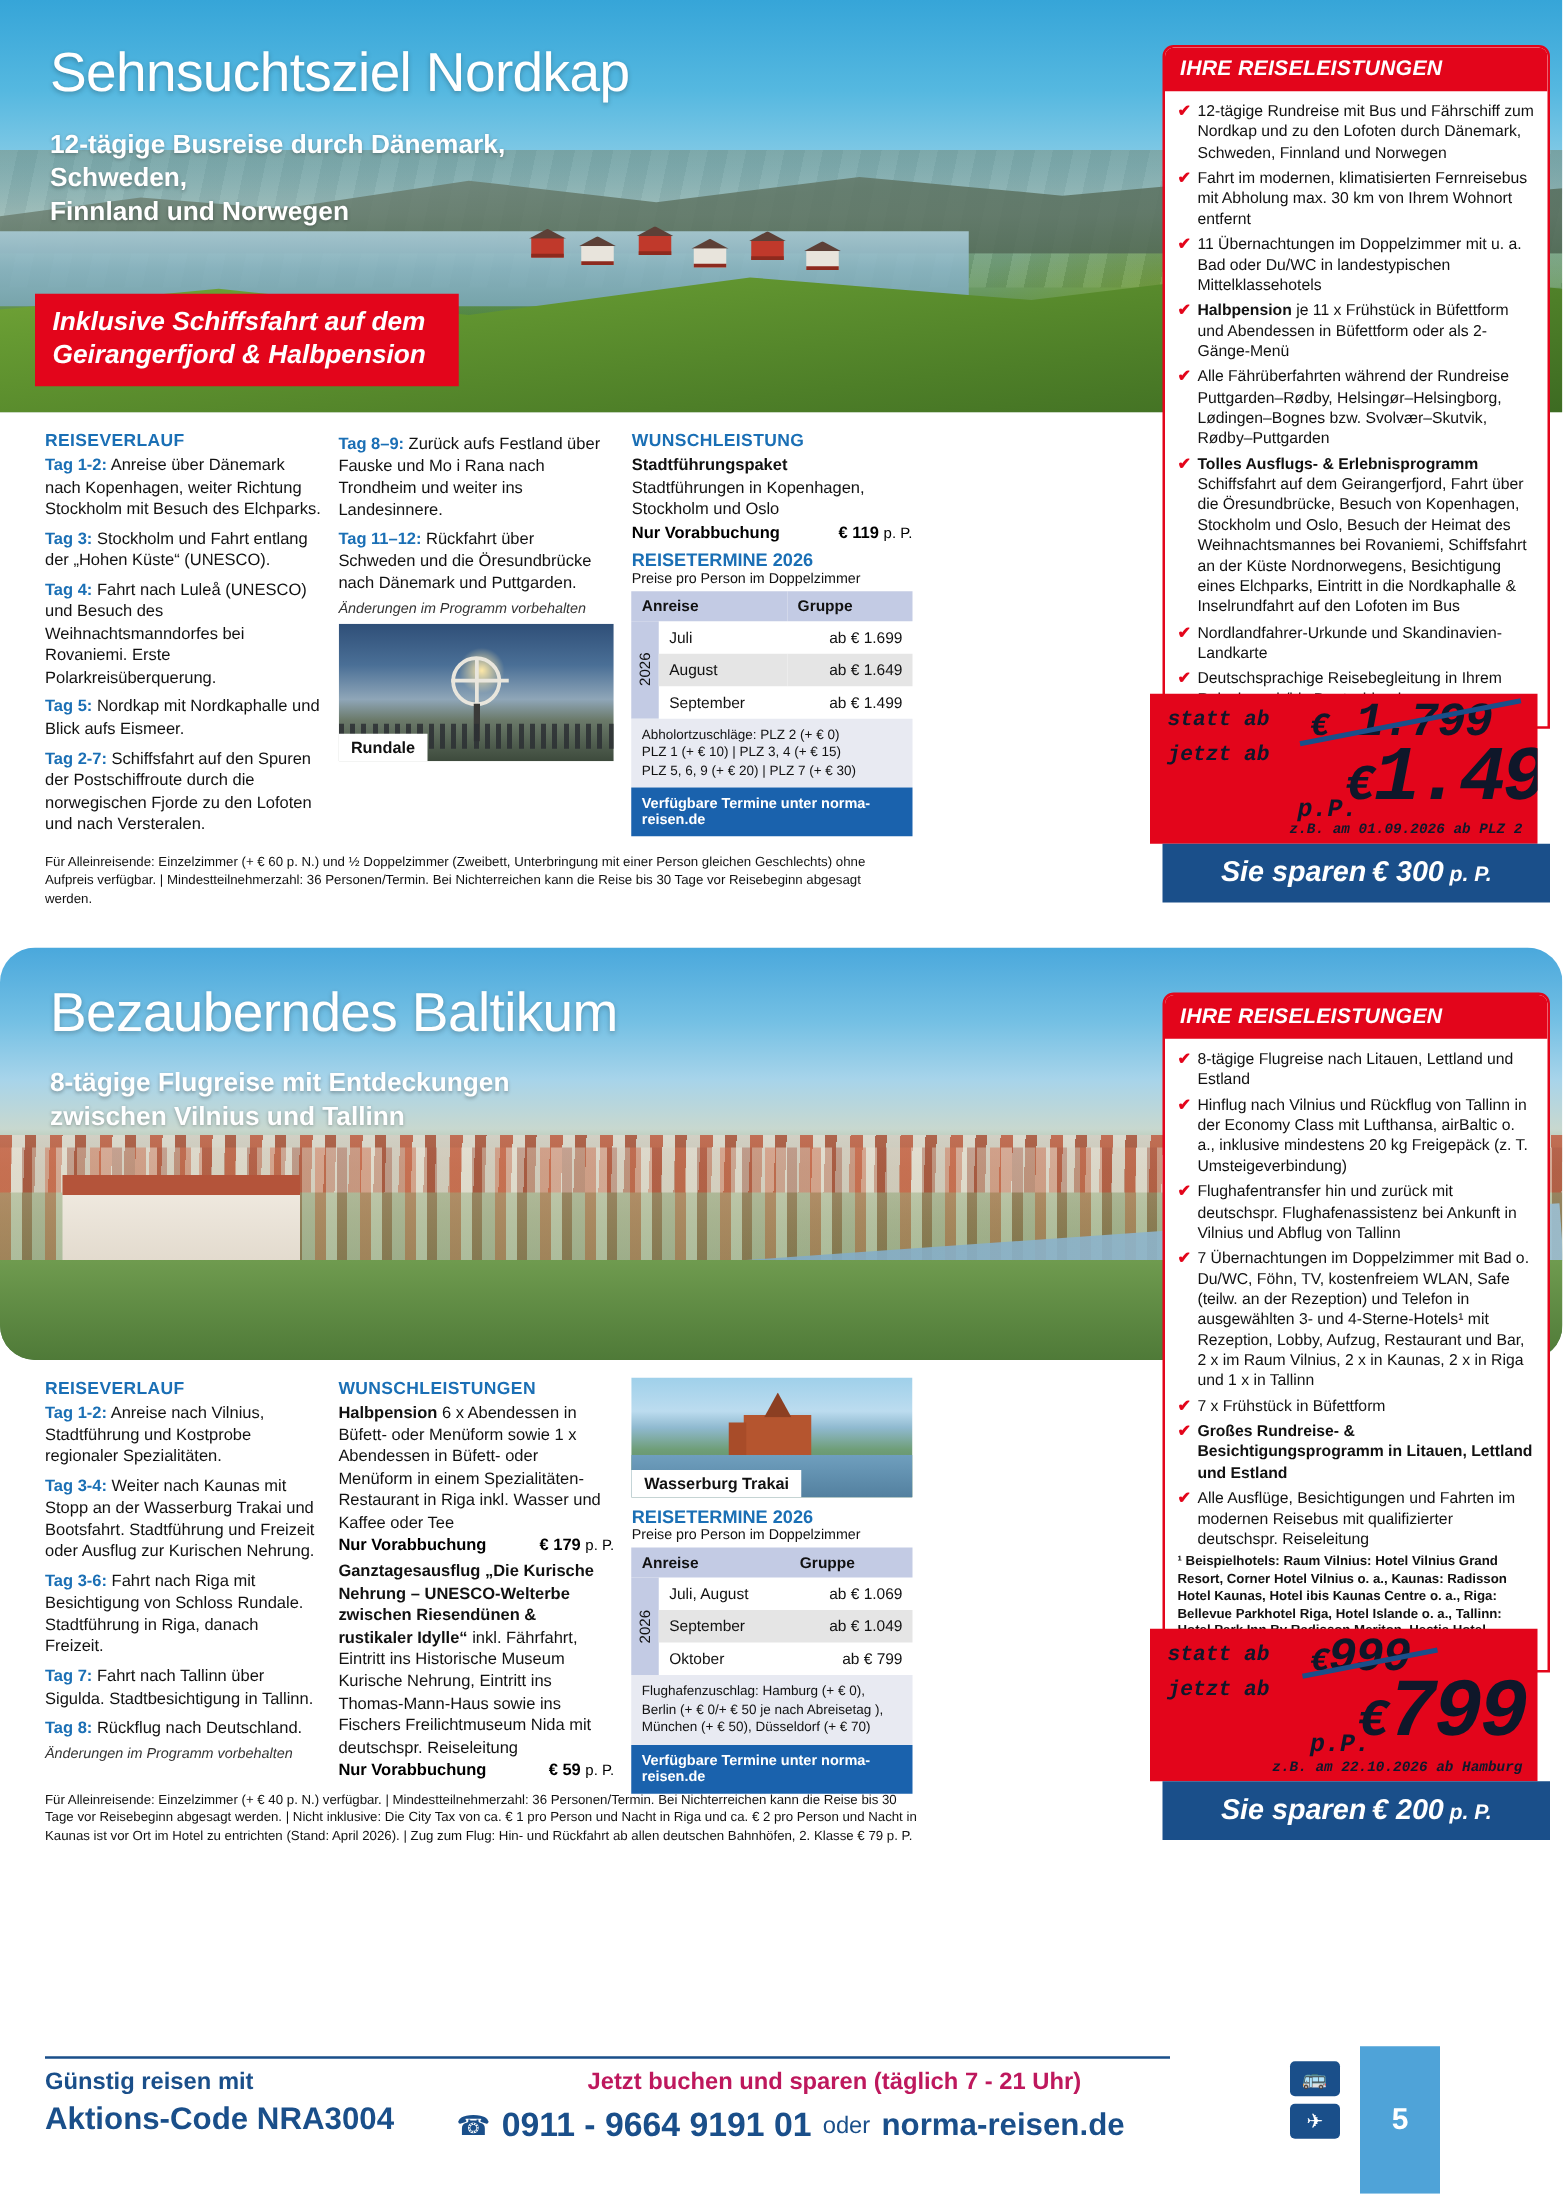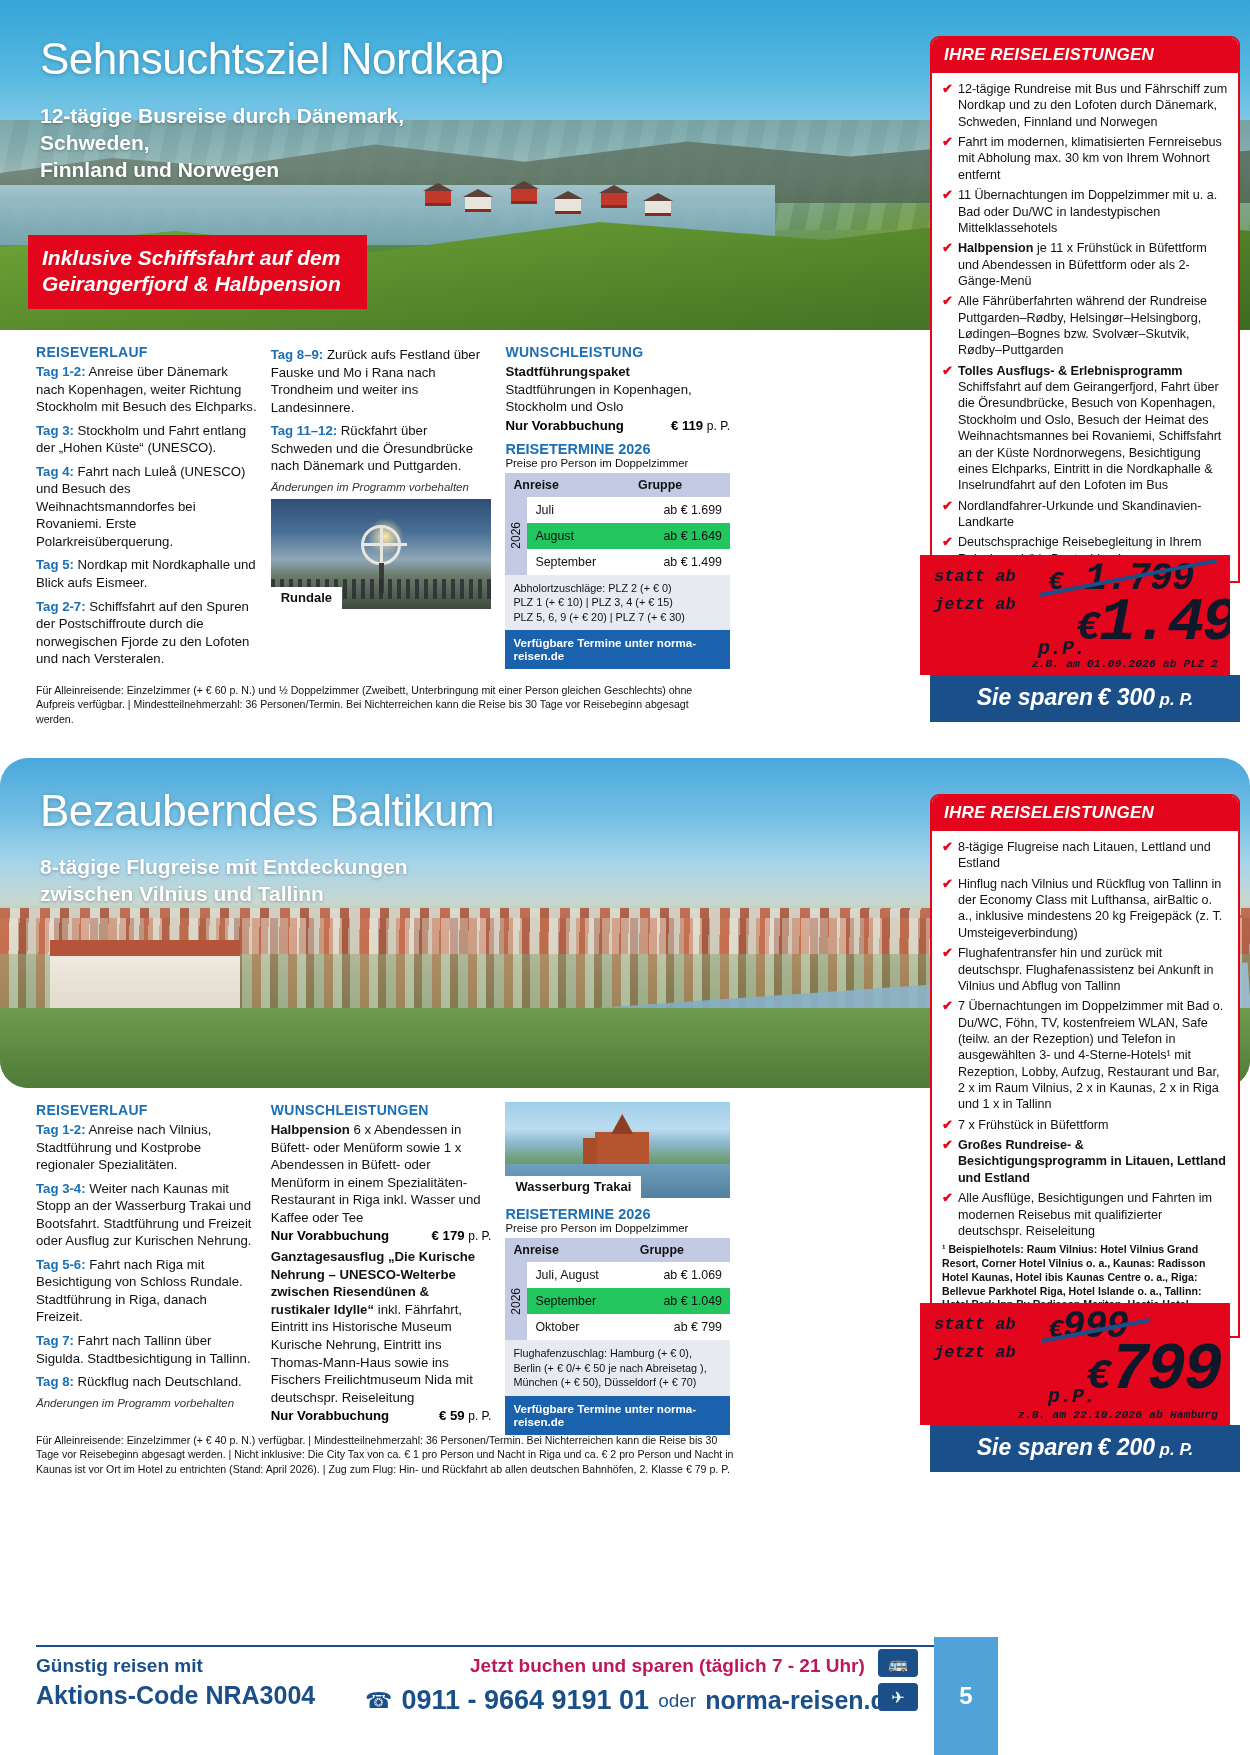--- a/index.html
+++ b/index.html
@@ -202,21 +202,21 @@
 
   
   .dates-title { color:#1a6fb5; font-weight:700; font-size:14.5px; margin-top:8px; }
   .dates-sub { font-size:11.4px; color:#111; margin-bottom:4px; }
   table.dates { width: 100%; border-collapse: collapse; font-size: 12.4px; }
   table.dates th {
     background:#c3cbe4; text-align:left; font-weight:700;
     padding: 5px 8px; color:#111; font-size: 12.4px;
   }
   table.dates td { padding: 6px 8px; color:#111; }
-  table.dates tr.alt td { background:#22c55e; }
+  table.dates tr.alt td { background:#e5e5e5; }
   table.dates td.price { text-align:right; }
   .yearcell {
     background:#c3cbe4; width: 22px; padding:0 !important;
     text-align:center; vertical-align: middle;
   }
   .yearcell span {
     display:block;
     writing-mode: vertical-rl; transform: rotate(180deg);
     font-size: 12px; font-weight:400; color:#111;
     margin: 0 auto;
@@ -331,21 +331,21 @@
   }
   .hero2-bld:before {
     content:""; position:absolute; left:0; top:-14px; width:100%; height:16px;
     background:#b4543a;
   }
 
   .divider-gap { height: 28px; background:#fff; }
 
   
   .footer {
-    position:absolute; left:0; bottom:0; width: 998px; height: 118px;
+    position:absolute; left:0; bottom:0; width: 1152px; height: 118px;
     background:#fff;
   }
   .footer-line {
     position:absolute; left:36px; top:8px; width: 900px; height:2px; background:#1a4f8a;
   }
   .f-left { position:absolute; left:36px; top: 18px; }
   .f-left .l1 { font-size: 19px; font-weight:700; color:#1a4f8a; }
   .f-left .l2 { font-size: 25px; font-weight:700; color:#1a4f8a; margin-top:4px; }
   .f-mid { position:absolute; left:470px; top: 18px; }
   .f-mid .l1 { font-size: 19px; font-weight:700; color:#be185d; }
@@ -610,21 +610,21 @@
       <span class="big">Sie sparen</span>
       <span class="big">€ 200</span>
       <span class="sm">p. P.</span>
     </div>
 
     <div class="content" style="padding-right:520px;">
       <div class="col">
         <div class="sec-title">REISEVERLAUF</div>
         <div class="para"><span class="tag">Tag 1-2:</span><span> Anreise nach Vilnius, Stadtführung und Kostprobe regionaler Spezialitäten.</span></div>
         <div class="para"><span class="tag">Tag 3-4:</span><span> Weiter nach Kaunas mit Stopp an der Wasserburg Trakai und Bootsfahrt. Stadtführung und Freizeit oder Ausflug zur Kurischen Nehrung.</span></div>
-        <div class="para"><span class="tag">Tag 5-6:</span><span> Fahrt nach Riga mit Besichtigung von Schloss Rundale. Stadtführung in Riga, danach Freizeit.</span></div>
+        <div class="para"><span class="tag">Tag 3-6:</span><span> Fahrt nach Riga mit Besichtigung von Schloss Rundale. Stadtführung in Riga, danach Freizeit.</span></div>
         <div class="para"><span class="tag">Tag 7:</span><span> Fahrt nach Tallinn über Sigulda. Stadtbesichtigung in Tallinn.</span></div>
         <div class="para"><span class="tag">Tag 8:</span><span> Rückflug nach Deutschland.</span></div>
         <div class="note-it">Änderungen im Programm vorbehalten</div>
       </div>
 
       <div class="col c2">
         <div class="sec-title">WUNSCHLEISTUNGEN</div>
         <div class="para" style="margin-bottom:2px;">
           <b>Halbpension</b><span> 6 x Abendessen in Büfett- oder Menüform sowie 1 x Abendessen in Büfett- oder Menüform in einem Spezialitäten-Restaurant in Riga inkl. Wasser und Kaffee oder Tee</span>
         </div>

